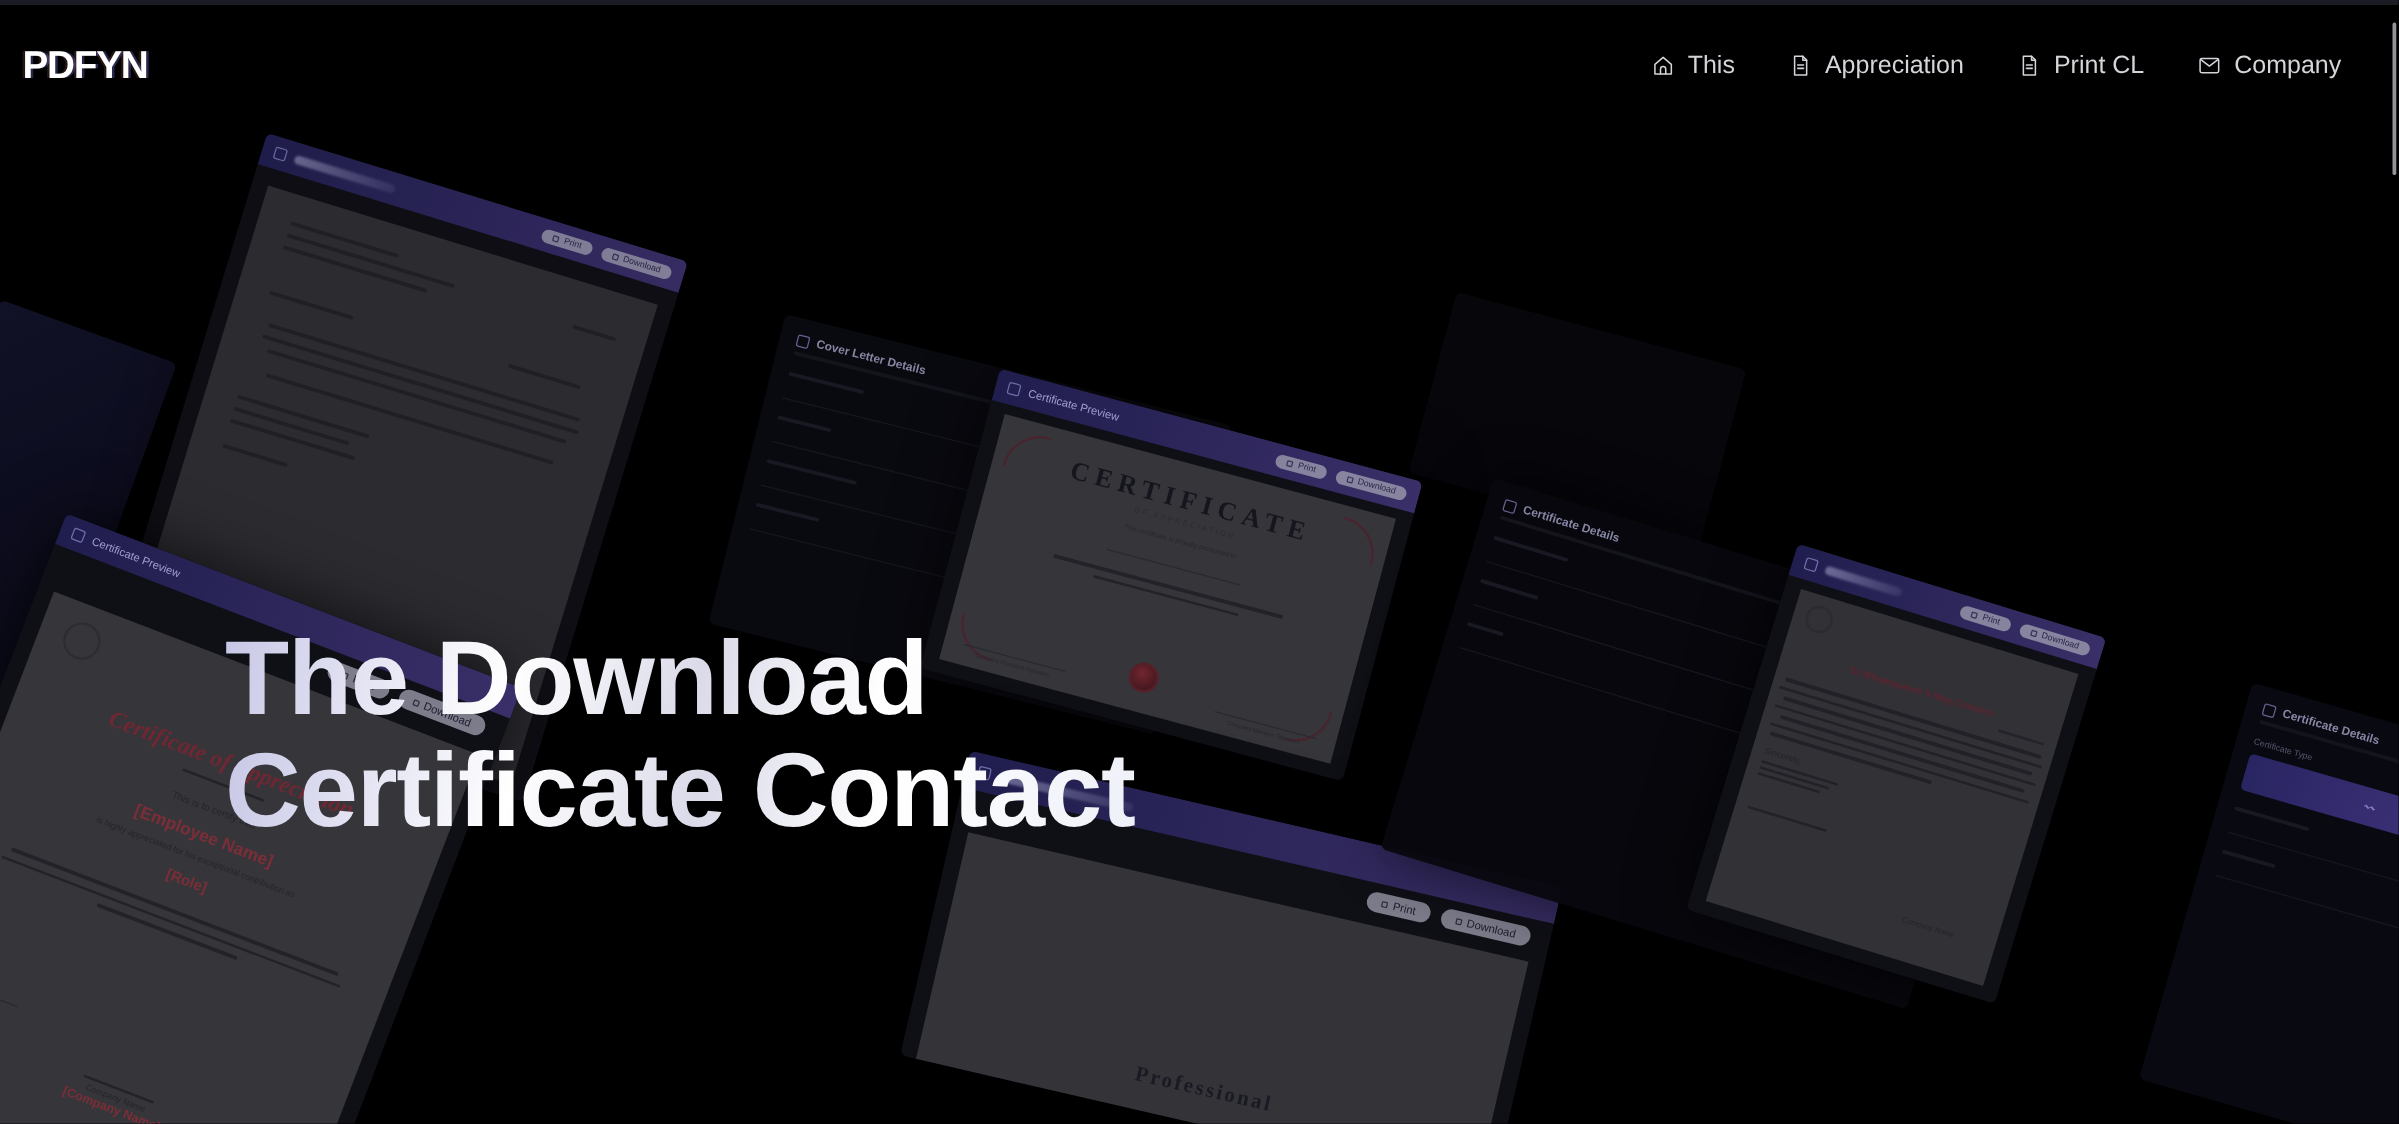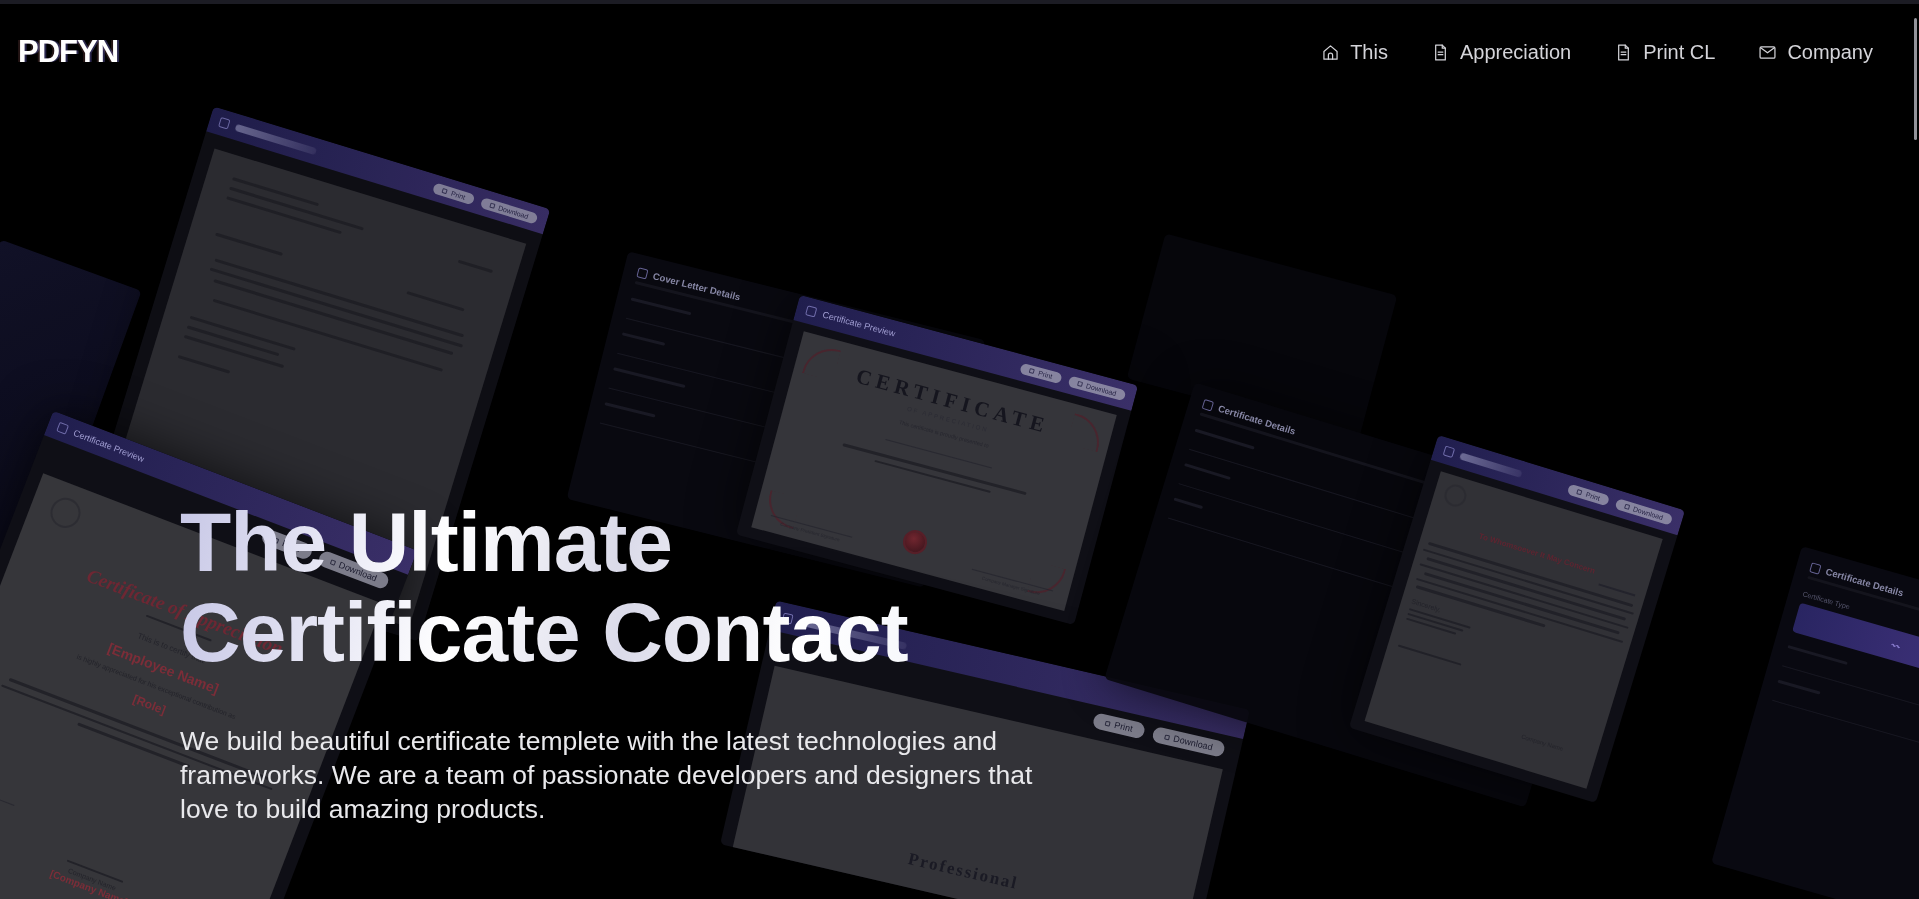--- a/index.html
+++ b/index.html
@@ -329,27 +329,22 @@
         <div class="lab"></div>
         <div class="inp"></div>
       </div>
     <div class="frm">
         <div class="lab" style="width:44px"></div>
         <div class="inp"></div>
       </div>
   </div>
 
   <div class="hero-copy">
-    <div class="hero-title">The Ultimate</div>
+    <div class="hero-title">The Download</div>
     <div class="hero-title">Certificate Contact</div>
-    <div class="hero-desc">
-      <div>We build beautiful certificate templete with the latest technologies and</div>
-      <div>frameworks. We are a team of passionate developers and designers that</div>
-      <div>love to build amazing products.</div>
-    </div>
   </div>
 
   <div class="topstrip"></div>
 
   <div class="header">
     <div class="logo">PDFYN</div>
     <div class="nav">
       <div class="nav-item">
         <svg viewBox="0 0 24 24">
           <path d="M4.5 10.8 L12 4.4 L19.5 10.8 V19.6 H4.5 Z"></path>

